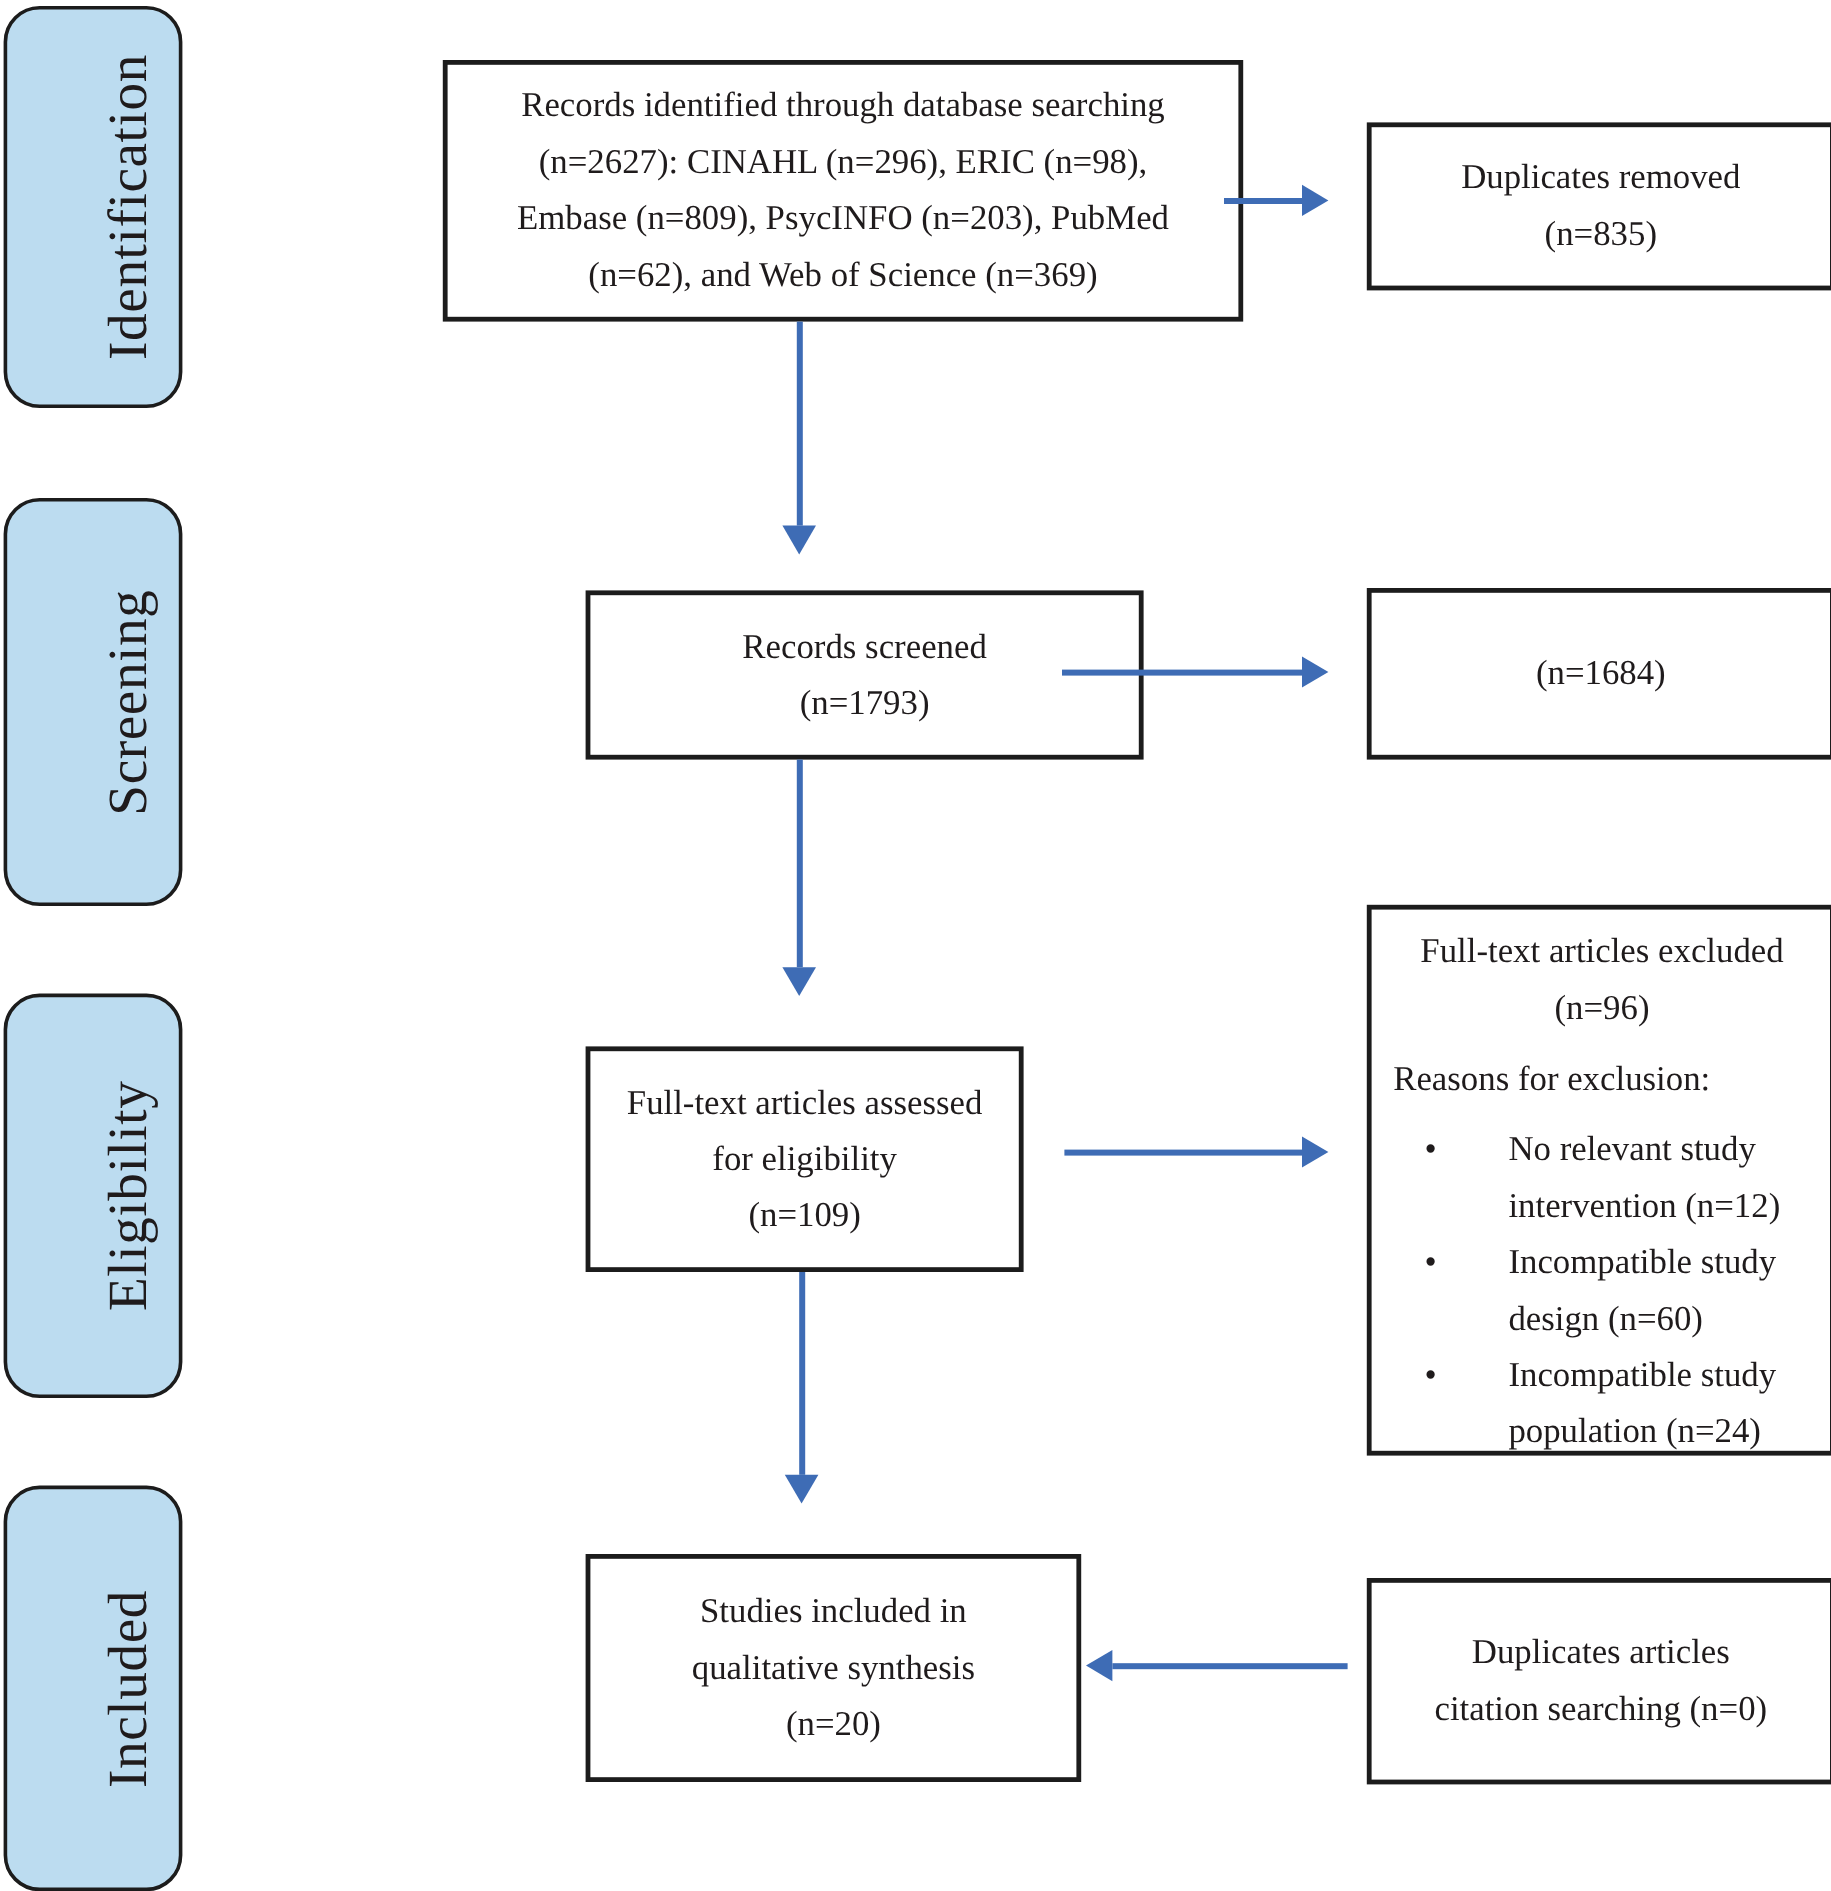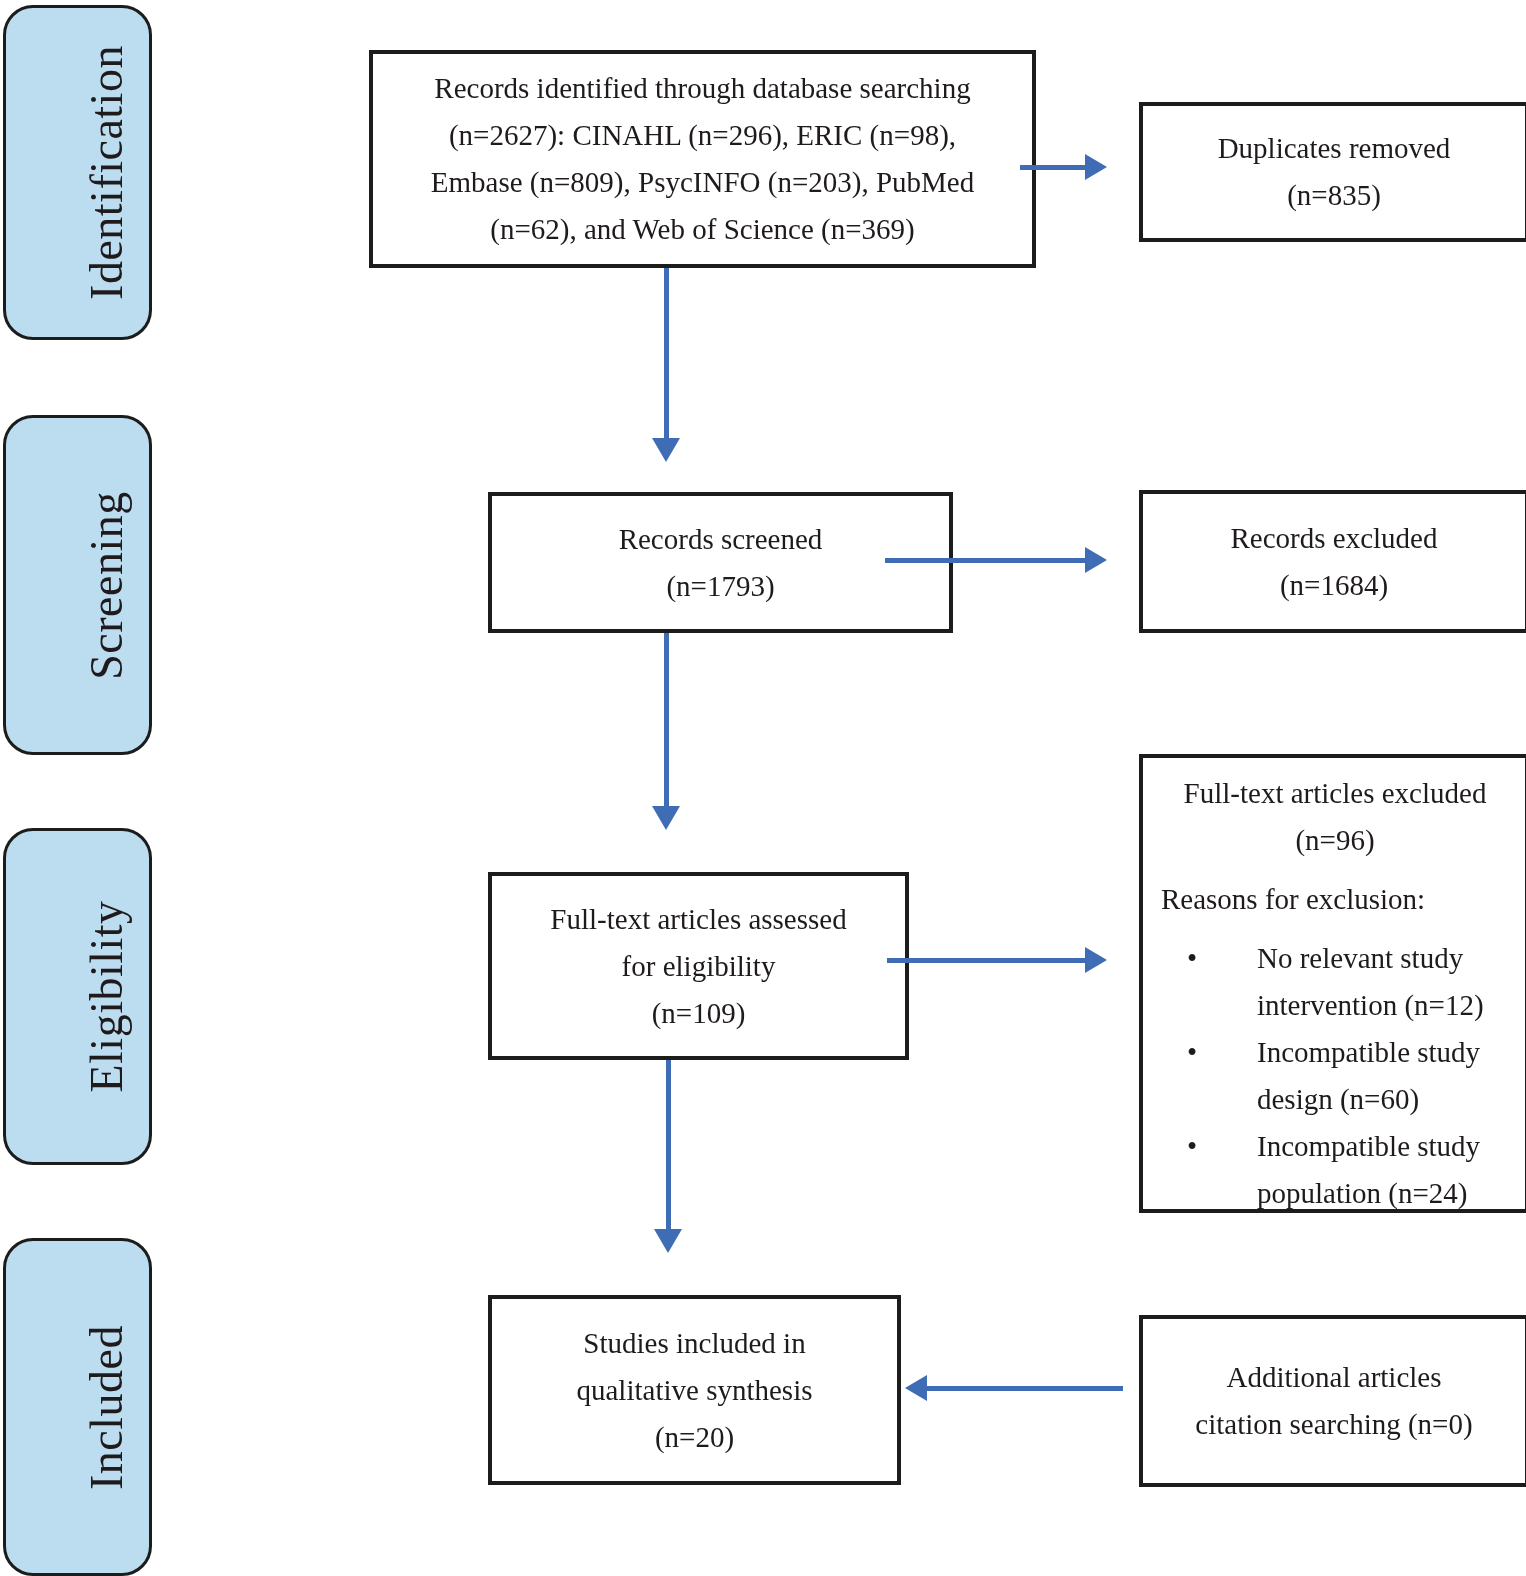--- a/index.html
+++ b/index.html
@@ -126,39 +126,38 @@
     <span class="bline">(n=2627): CINAHL (n=296), ERIC (n=98),</span>
     <span class="bline">Embase (n=809), PsycINFO (n=203), PubMed</span>
     <span class="bline">(n=62), and Web of Science (n=369)</span>
   </div>
 
   <div class="box" style="left:472px;top:492px;width:465px;height:141px;">
     <span class="bline">Records screened</span>
     <span class="bline">(n=1793)</span>
   </div>
 
-  <div class="box" style="left:472px;top:872px;width:421px;height:188px;">
+  <div class="box" style="left:472px;top:872px;width:365px;height:188px;">
     <span class="bline">Full-text articles assessed</span>
     <span class="bline">for eligibility</span>
     <span class="bline">(n=109)</span>
   </div>
 
   <div class="box" style="left:472px;top:1295px;width:413px;height:190px;">
     <span class="bline">Studies included in</span>
     <span class="bline">qualitative synthesis</span>
     <span class="bline">(n=20)</span>
   </div>
 
   <div class="box" style="left:1123px;top:102px;width:390px;height:140px;">
     <span class="bline">Duplicates removed</span>
     <span class="bline">(n=835)</span>
   </div>
 
   <div class="box" style="left:1123px;top:490px;width:390px;height:143px;">
-    <span class="bline">Records excluded</span>
     <span class="bline">(n=1684)</span>
   </div>
 
   <div class="box reasons-box" style="left:1123px;top:754px;width:390px;height:459px;gap:12px;">
     <div class="center-lines">
       <span class="bline">Full-text articles excluded</span>
       <span class="bline">(n=96)</span>
     </div>
     <span class="reasons-heading">Reasons for exclusion:</span>
     <ul class="reasons">
@@ -168,21 +167,21 @@
       <li>
         <span>Incompatible study design (n=60)</span>
       </li>
       <li>
         <span>Incompatible study population (n=24)</span>
       </li>
     </ul>
   </div>
 
   <div class="box" style="left:1123px;top:1315px;width:390px;height:172px;">
-    <span class="bline">Additional articles</span>
+    <span class="bline">Duplicates articles</span>
     <span class="bline">citation searching (n=0)</span>
   </div>
 
   <div class="arrow arrow-right" style="left:1020px;top:154px;width:87px;height:26px;">
     <div class="shaft"></div>
     <div class="head"></div>
   </div>
 
   <div class="arrow arrow-down" style="left:652px;top:268px;width:28px;height:194px;">
     <div class="shaft"></div>

